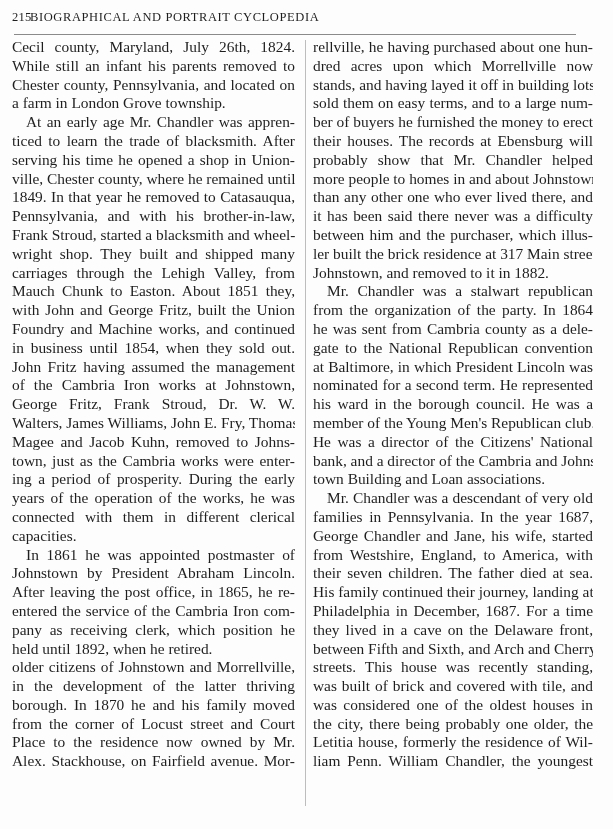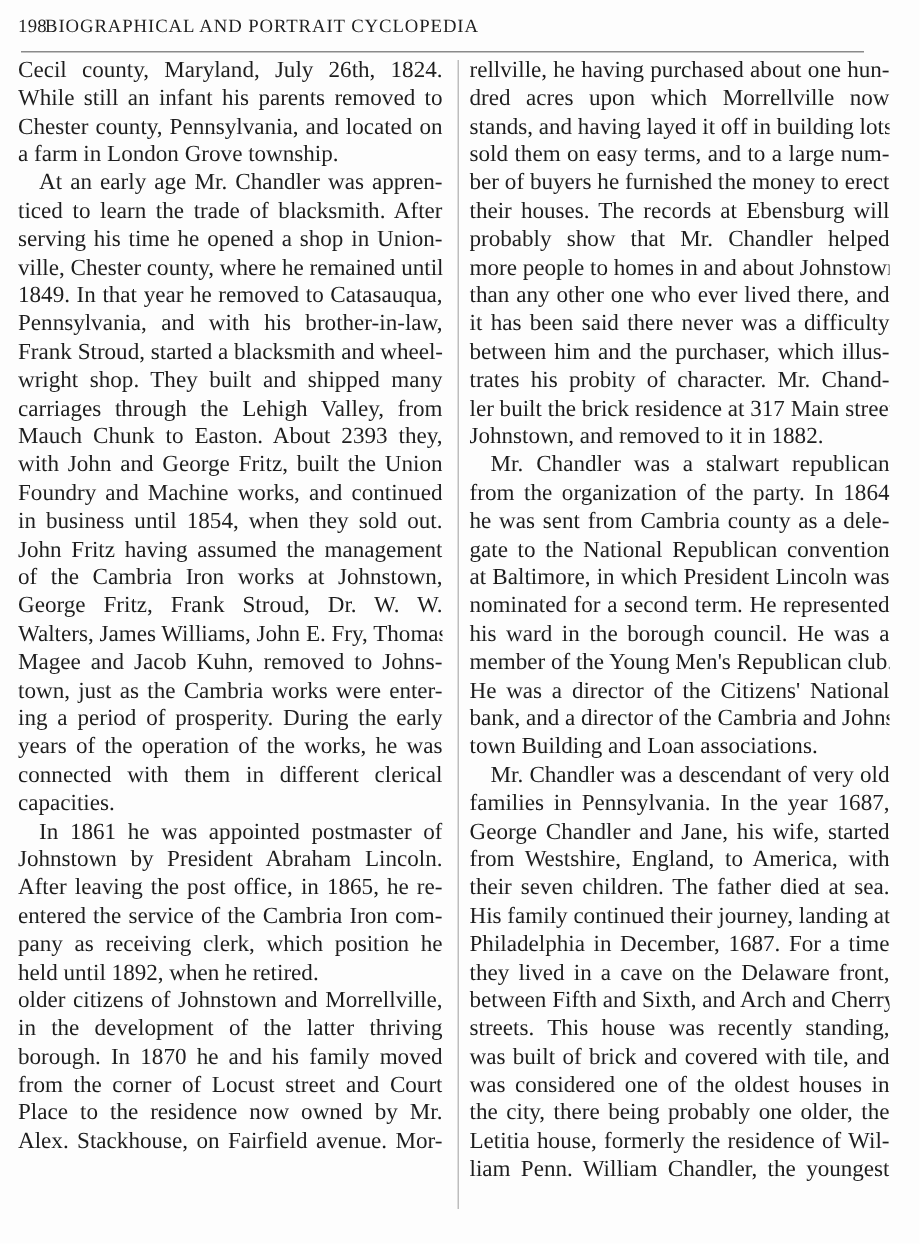--- a/index.html
+++ b/index.html
@@ -88,40 +88,40 @@
     }
     .line.indent {
       padding-left: 14px;
     }
   </style>
 </head>
 <body>
 
 <div class="page">
   <div class="header">
-    <span class="page-number">198</span>
+    <span class="page-number">215</span>
     <span class="running-title">BIOGRAPHICAL AND PORTRAIT CYCLOPEDIA</span>
   </div>
   <div class="header-rule"></div>
 
   <div class="column col-left" id="col-0">
       <span class="line">Cecil county, Maryland, July 26th, 1824.</span>
       <span class="line">While still an infant his parents removed to</span>
       <span class="line">Chester county, Pennsylvania, and located on</span>
       <span class="line last">a farm in London Grove township.</span>
       <span class="line indent">At an early age Mr. Chandler was appren-</span>
       <span class="line">ticed to learn the trade of blacksmith. After</span>
       <span class="line">serving his time he opened a shop in Union-</span>
       <span class="line">ville, Chester county, where he remained until</span>
       <span class="line">1849. In that year he removed to Catasauqua,</span>
       <span class="line">Pennsylvania, and with his brother-in-law,</span>
       <span class="line">Frank Stroud, started a blacksmith and wheel-</span>
       <span class="line">wright shop. They built and shipped many</span>
       <span class="line">carriages through the Lehigh Valley, from</span>
-      <span class="line">Mauch Chunk to Easton. About 2393 they,</span>
+      <span class="line">Mauch Chunk to Easton. About 1851 they,</span>
       <span class="line">with John and George Fritz, built the Union</span>
       <span class="line">Foundry and Machine works, and continued</span>
       <span class="line">in business until 1854, when they sold out.</span>
       <span class="line">John Fritz having assumed the management</span>
       <span class="line">of the Cambria Iron works at Johnstown,</span>
       <span class="line">George Fritz, Frank Stroud, Dr. W. W.</span>
       <span class="line">Walters, James Williams, John E. Fry, Thomas</span>
       <span class="line">Magee and Jacob Kuhn, removed to Johns-</span>
       <span class="line">town, just as the Cambria works were enter-</span>
       <span class="line">ing a period of prosperity. During the early</span>
@@ -147,21 +147,20 @@
       <span class="line">dred acres upon which Morrellville now</span>
       <span class="line">stands, and having layed it off in building lots,</span>
       <span class="line">sold them on easy terms, and to a large num-</span>
       <span class="line">ber of buyers he furnished the money to erect</span>
       <span class="line">their houses. The records at Ebensburg will</span>
       <span class="line">probably show that Mr. Chandler helped</span>
       <span class="line">more people to homes in and about Johnstown</span>
       <span class="line">than any other one who ever lived there, and</span>
       <span class="line">it has been said there never was a difficulty</span>
       <span class="line">between him and the purchaser, which illus-</span>
-      <span class="line">trates his probity of character. Mr. Chand-</span>
       <span class="line">ler built the brick residence at 317 Main street,</span>
       <span class="line last">Johnstown, and removed to it in 1882.</span>
       <span class="line indent">Mr. Chandler was a stalwart republican</span>
       <span class="line">from the organization of the party. In 1864</span>
       <span class="line">he was sent from Cambria county as a dele-</span>
       <span class="line">gate to the National Republican convention</span>
       <span class="line">at Baltimore, in which President Lincoln was</span>
       <span class="line">nominated for a second term. He represented</span>
       <span class="line">his ward in the borough council. He was a</span>
       <span class="line">member of the Young Men's Republican club.</span>

